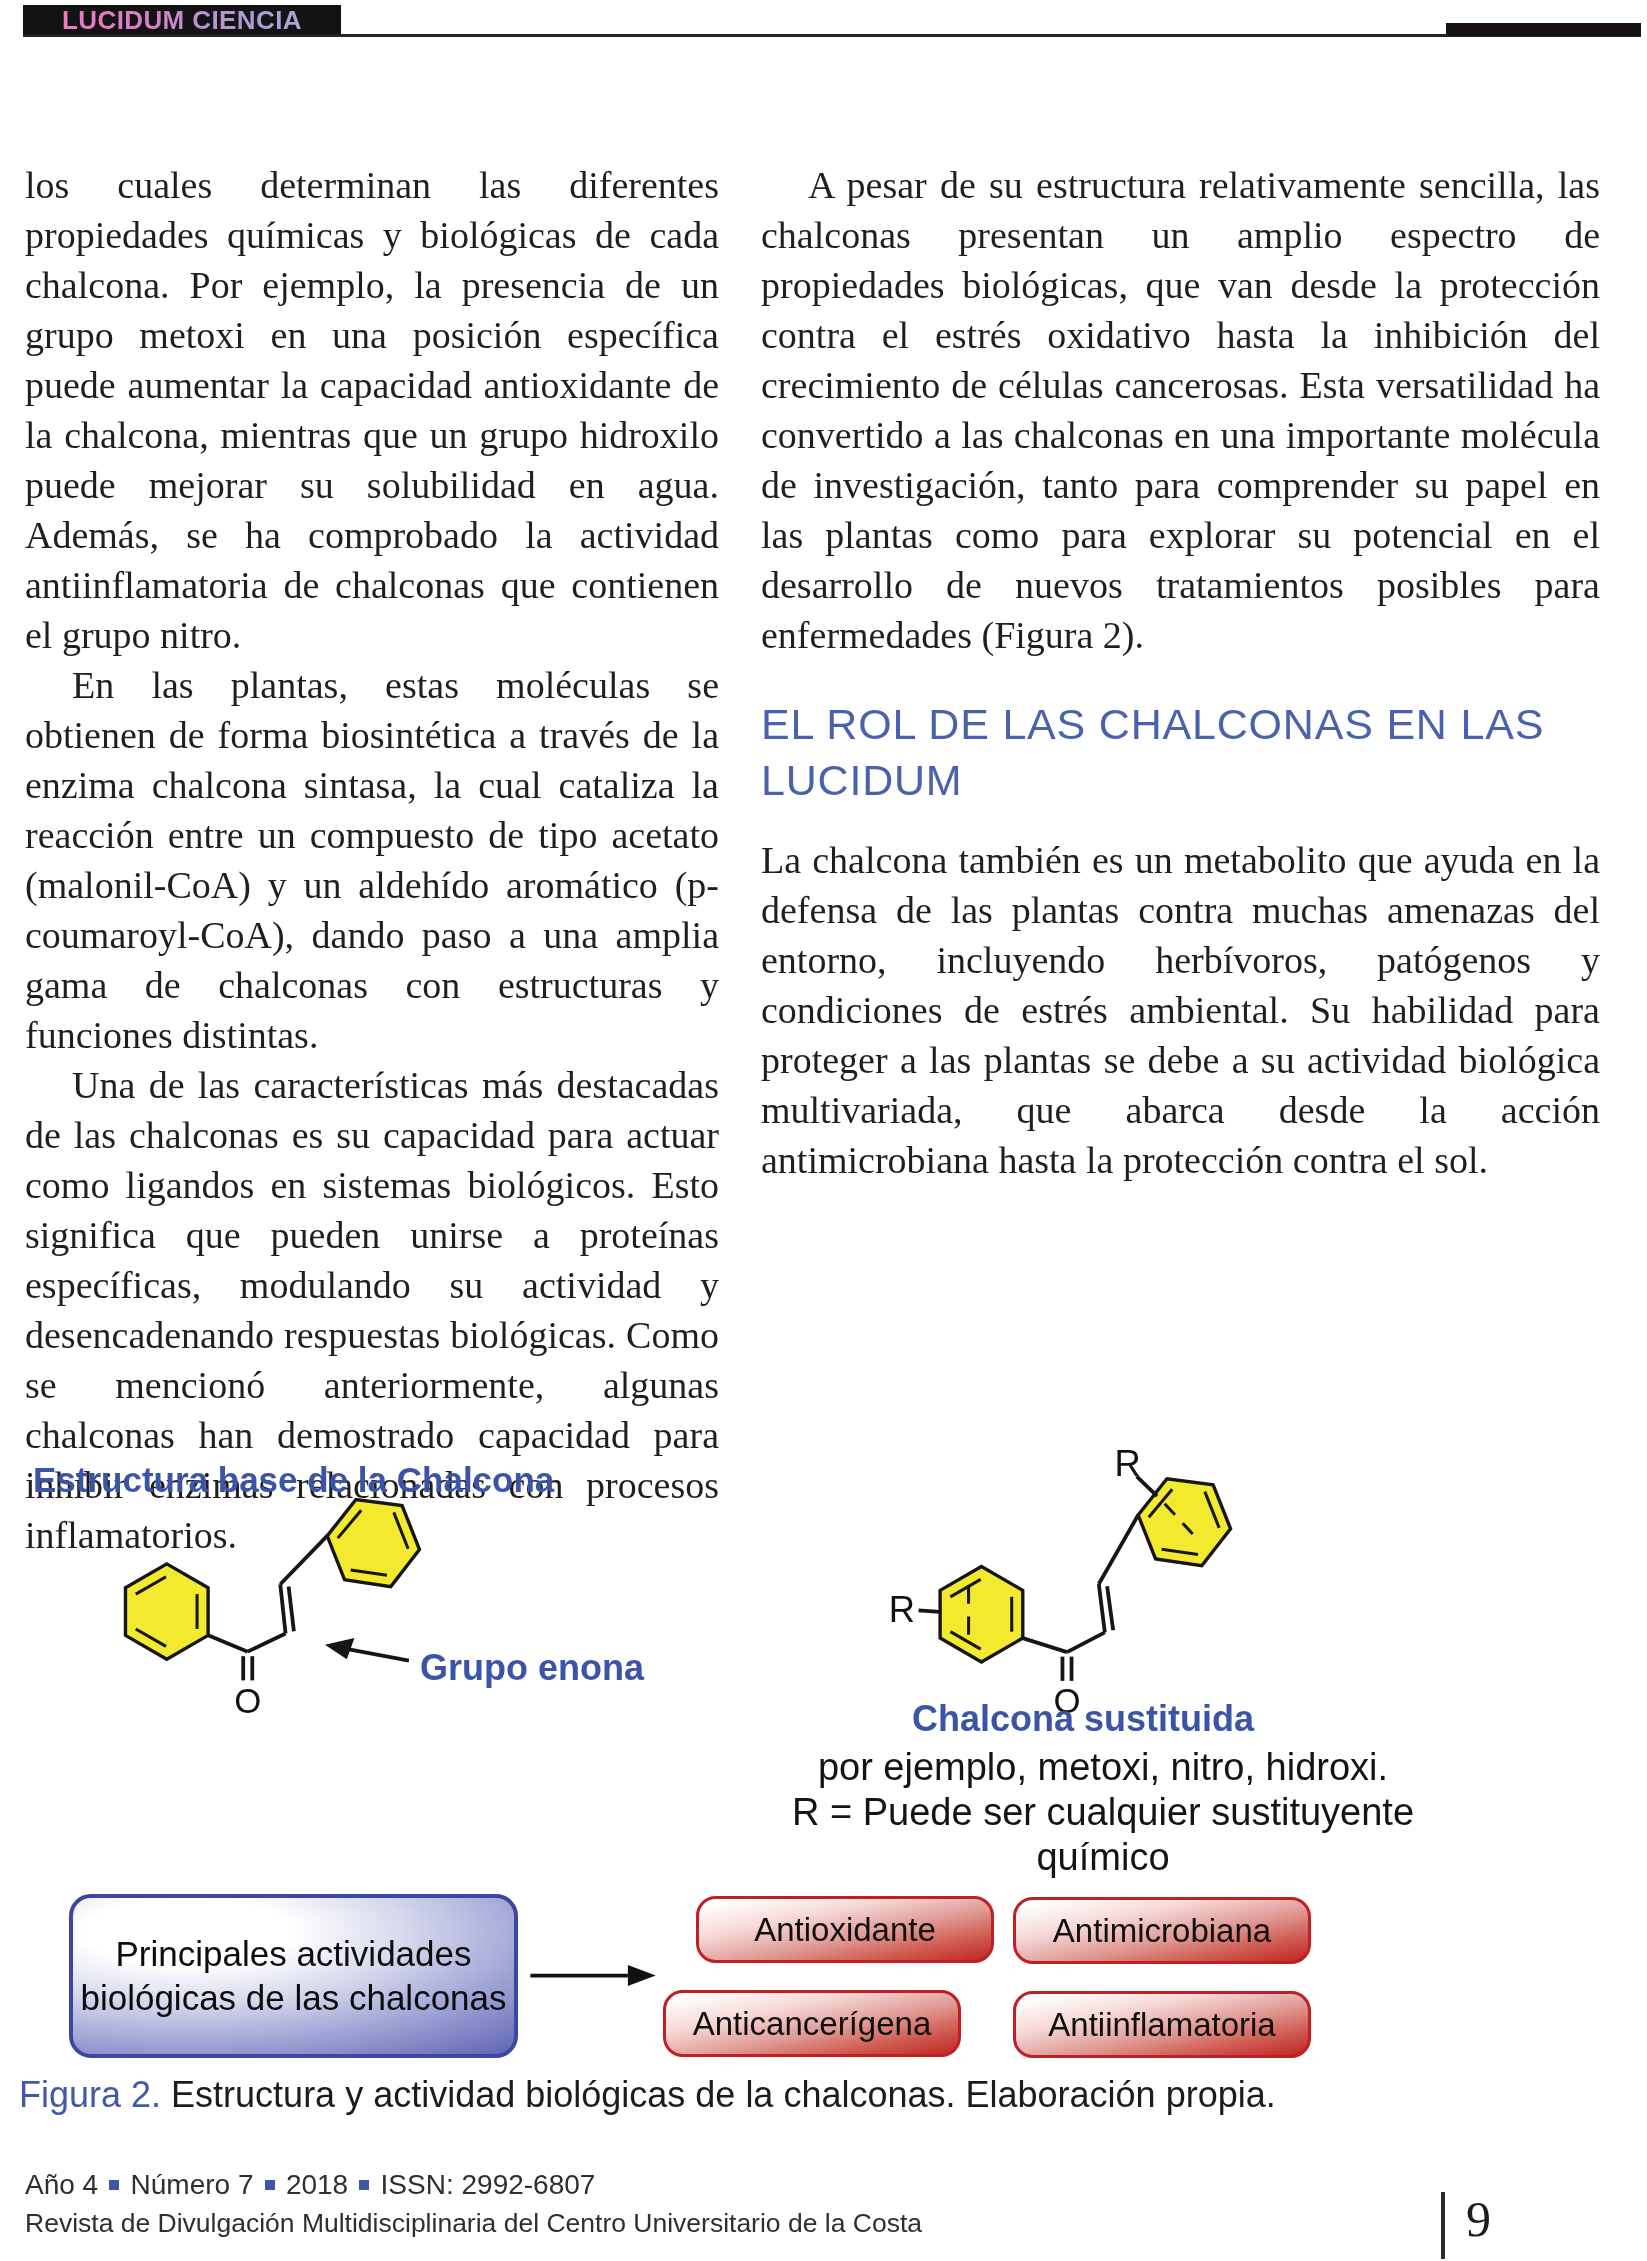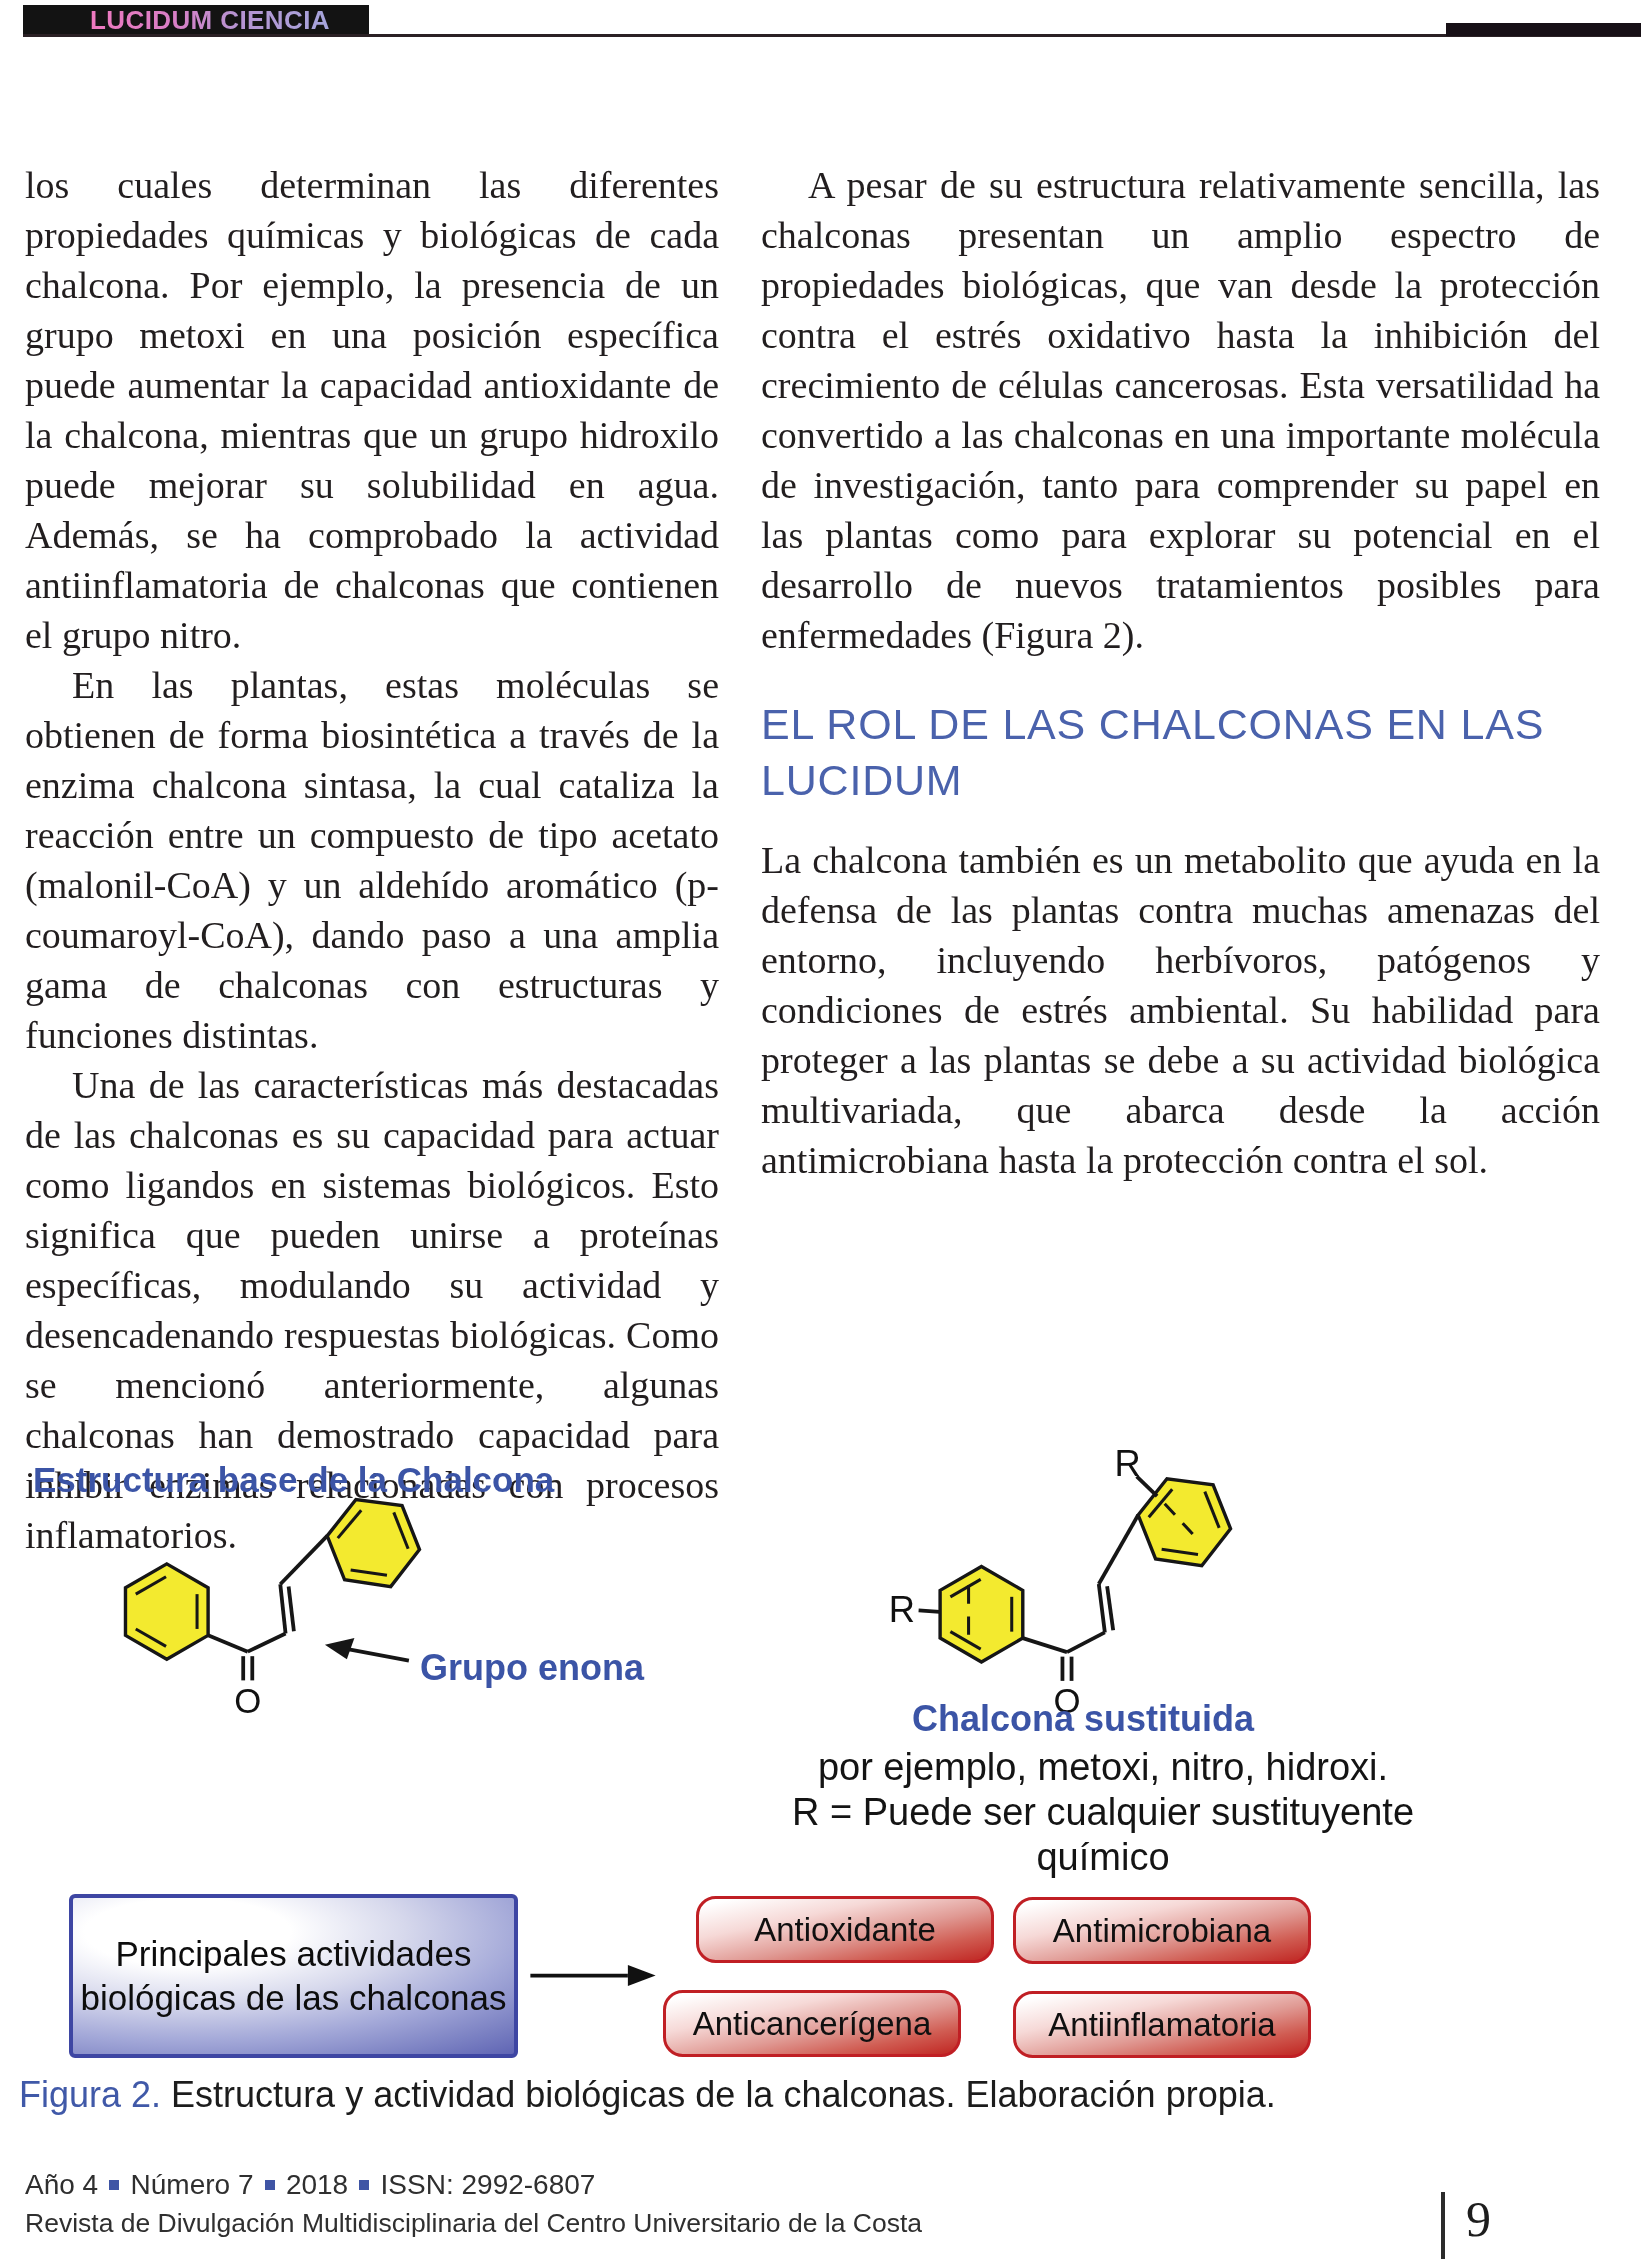--- a/index.html
+++ b/index.html
@@ -2,21 +2,21 @@
 <html lang="es" style="font-size:12px"><head>
 <meta charset="utf-8">
 <style>
   html,body{margin:0;padding:0;}
   body{
     position:relative;width:1648px;height:2261px;background:#ffffff;overflow:hidden;
     font-family:"Liberation Sans",sans-serif;
   }
   
   .header-bar{position:absolute;left:23px;top:5.3px;width:318px;height:31px;background:#131313;
-    display:flex;align-items:center;justify-content:center;padding-left:28px;}
+    display:flex;align-items:center;justify-content:center;}
   .logo-text{font-family:"Liberation Sans",sans-serif;font-weight:800;font-size:26px;letter-spacing:0.4px;
     background:linear-gradient(90deg,#ee79bf 0%,#d87fc6 35%,#b793d1 60%,#a6a5dc 100%);
     -webkit-background-clip:text;background-clip:text;color:transparent;white-space:nowrap;}
   .rule-thin{position:absolute;left:23px;top:34px;width:1618px;height:3px;background:#2a2024;}
   .rule-thick{position:absolute;left:1446px;top:23.4px;width:195px;height:13px;background:#171016;}
   
   .col{position:absolute;top:160px;font-family:"Liberation Serif",serif;font-size:38px;line-height:50px;
     text-align:justify;color:#221e1f;hyphens:auto;-webkit-hyphens:auto;}
   .col-left{left:25px;width:694px;}
   .col-right{left:761px;width:839px;}
@@ -29,21 +29,21 @@
     color:#3b54a6;white-space:nowrap;}
   .fig-title-left{left:33px;top:1460px;font-size:35px;}
   .fig-enona{left:420px;top:1647px;font-size:36px;font-weight:600;}
   .fig-title-right{left:758px;top:1698px;width:650px;text-align:center;font-size:36px;font-weight:600;}
   .fig-rtext{position:absolute;left:758px;top:1745px;width:690px;text-align:center;
     font-family:"Liberation Sans",sans-serif;font-size:38px;line-height:45px;color:#141414;}
   svg.mol{position:absolute;}
   .mol-left{left:76px;top:1482px;}
   .mol-right{left:855px;top:1437px;}
   
-  .blue-box{position:absolute;left:69px;top:1894px;width:441px;height:156px;border-radius:6px;
+  .blue-box{position:absolute;left:69px;top:1894px;width:441px;height:156px;border-radius:22px;
     border:4.5px solid #3e46a3;
     background:radial-gradient(ellipse 130% 120% at 26% 22%, #ffffff 0%, #ffffff 18%, #d6d8ec 38%, #a3a8d8 58%, #7a80c2 75%, #5257ad 92%, #474da7 100%);
     display:flex;flex-direction:column;align-items:center;justify-content:center;}
   .blue-box .line{font-family:"Liberation Sans",sans-serif;font-size:35px;line-height:44px;color:#0d0d0d;}
   .diagram-arrow{position:absolute;left:526px;top:1953px;}
   .pill{position:absolute;width:292px;height:61px;border-radius:19.7px;border:3.8px solid #c01f24;
     background:linear-gradient(168deg,#ffffff 6%,#f6d9d7 32%,#e09a94 58%,#d05c52 79%,#c3302b 96%);
     display:flex;align-items:center;justify-content:center;
     font-family:"Liberation Sans",sans-serif;font-size:33px;color:#101010;}
   .pill-antioxidante{left:696px;top:1896px;}

